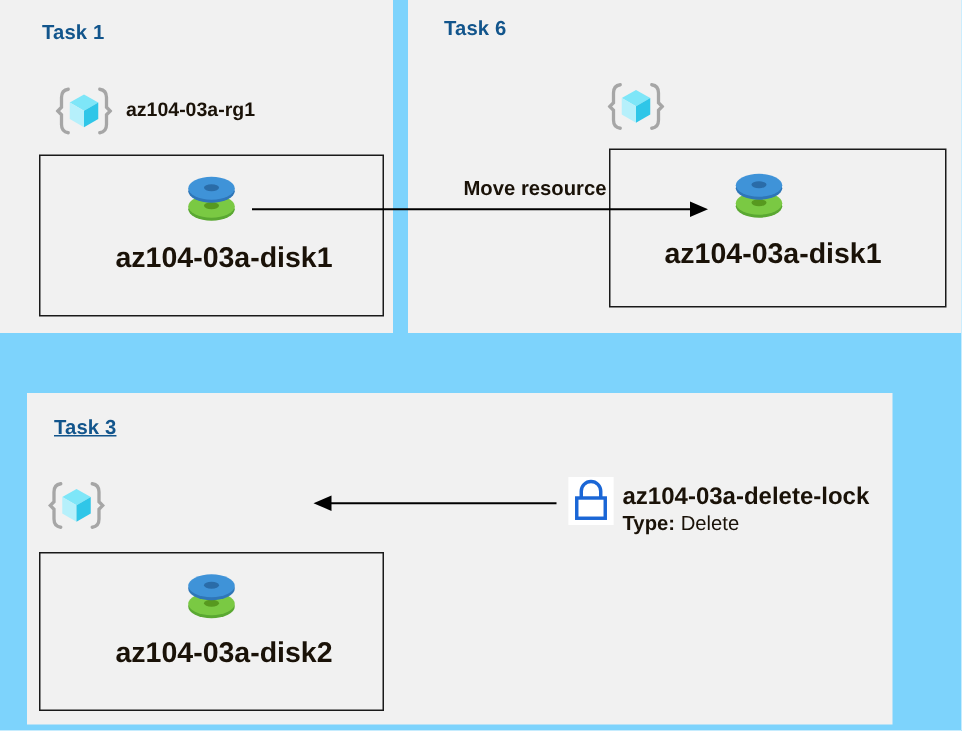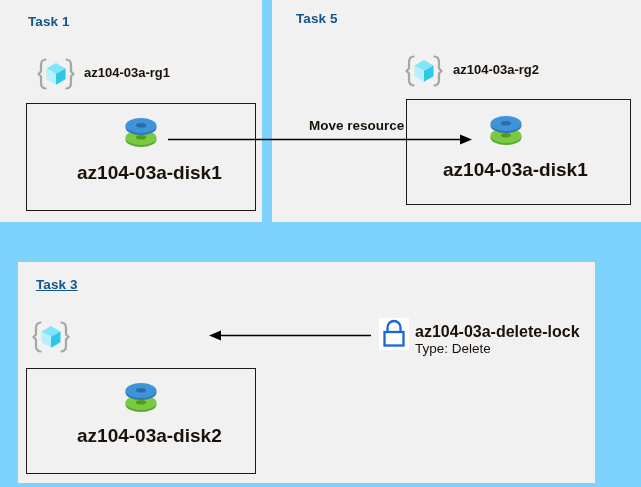--- a/index.html
+++ b/index.html
@@ -131,21 +131,21 @@
   }
   #lock-type-row {
     position: absolute;
     left: 415px;
     top: 341px;
     font-size: 13.5px;
     color: #1a1208;
     white-space: nowrap;
   }
   #lock-type-row .type-key {
-    font-weight: normal;
+    font-weight: bold;
   }
   #lock-type-row .type-val {
     font-weight: normal;
   }
 </style>
 </head>
 <body>
 
 <div id="canvas">
 
@@ -171,32 +171,31 @@
       <ellipse cx="22" cy="25.5" rx="15.5" ry="7.6" fill="#7ac943"></ellipse>
       <ellipse cx="22" cy="25.2" rx="5" ry="2.3" fill="#57991f"></ellipse>
       <ellipse cx="22" cy="15.5" rx="15.5" ry="7.6" fill="#2f76b8"></ellipse>
       <ellipse cx="22" cy="13.5" rx="15.5" ry="7.6" fill="#3f93d8"></ellipse>
       <ellipse cx="22" cy="13.2" rx="5" ry="2.3" fill="#2a6ca8"></ellipse>
     </svg>
   </div>
   <div class="disk-label" id="disk-label-1">az104-03a-disk1</div>
 
   <div class="panel" id="panel-task2"></div>
-  <div class="panel-title" id="title-task2">Task 5</div>
+  <div class="panel-title" id="title-task2">Task 6</div>
 
   <div class="rg-icon" id="rg-icon-2">
     <svg viewBox="0 0 38 38" width="38" height="38" aria-hidden="true">
       <path d="M8.5 4.5 C5 5 4 7 4 10 L4 16.5 L1.5 19 L4 21.5 L4 28 C4 31 5 33 8.5 33.5" fill="none" stroke="#a6a6a6" stroke-width="2.2" stroke-linecap="round"></path>
       <path d="M29.5 4.5 C33 5 34 7 34 10 L34 16.5 L36.5 19 L34 21.5 L34 28 C34 31 33 33 29.5 33.5" fill="none" stroke="#a6a6a6" stroke-width="2.2" stroke-linecap="round"></path>
       <polygon points="19,8 28.5,13.4 19,18.8 9.5,13.4" fill="#7ee6f8"></polygon>
       <polygon points="9.5,13.4 19,18.8 19,29.8 9.5,24.3" fill="#b6f0fb"></polygon>
       <polygon points="28.5,13.4 28.5,24.3 19,29.8 19,18.8" fill="#2fc6e8"></polygon>
     </svg>
   </div>
-  <div class="rg-label" id="rg-label-2">az104-03a-rg2</div>
 
   <div class="inner-box" id="box-task2"></div>
 
   <div class="disk-icon" id="disk-icon-2">
     <svg viewBox="0 0 44 42" width="44" height="42" aria-hidden="true">
       <ellipse cx="22" cy="27.5" rx="15.5" ry="7.6" fill="#5aa832"></ellipse>
       <ellipse cx="22" cy="25.5" rx="15.5" ry="7.6" fill="#7ac943"></ellipse>
       <ellipse cx="22" cy="25.2" rx="5" ry="2.3" fill="#57991f"></ellipse>
       <ellipse cx="22" cy="15.5" rx="15.5" ry="7.6" fill="#2f76b8"></ellipse>
       <ellipse cx="22" cy="13.5" rx="15.5" ry="7.6" fill="#3f93d8"></ellipse>

